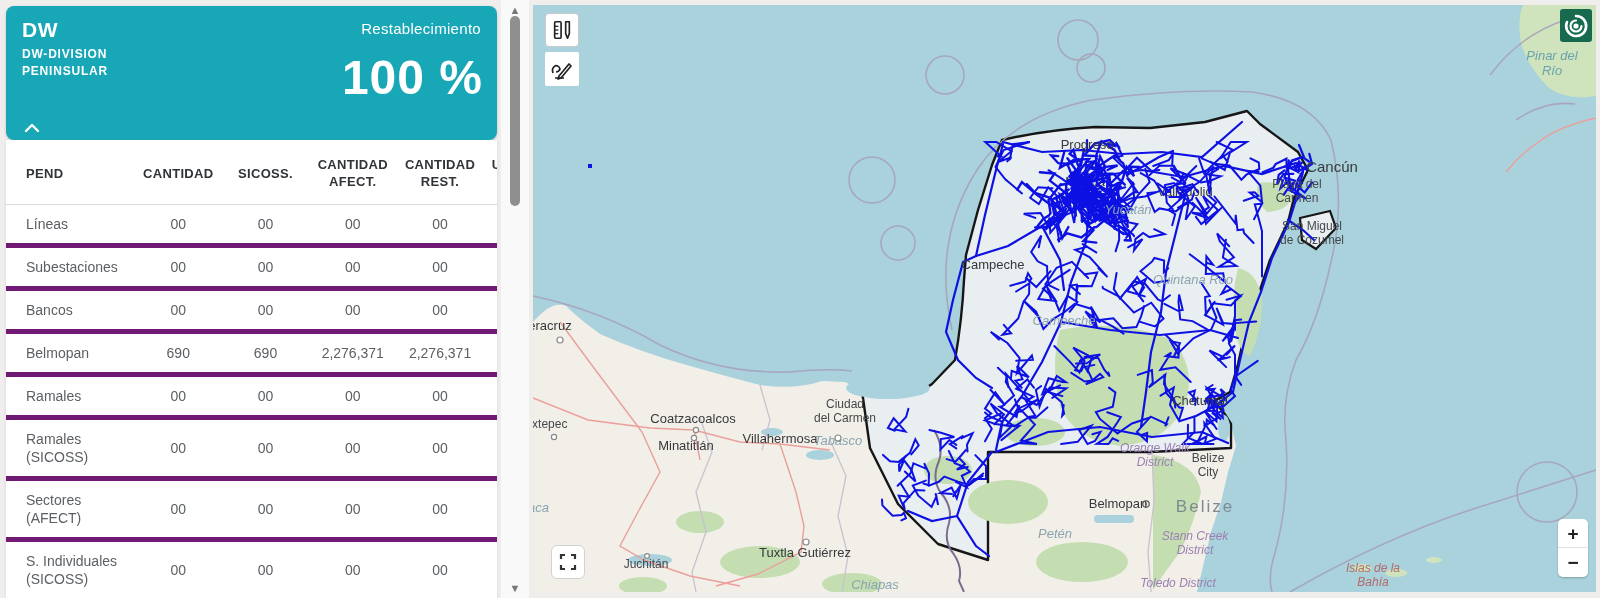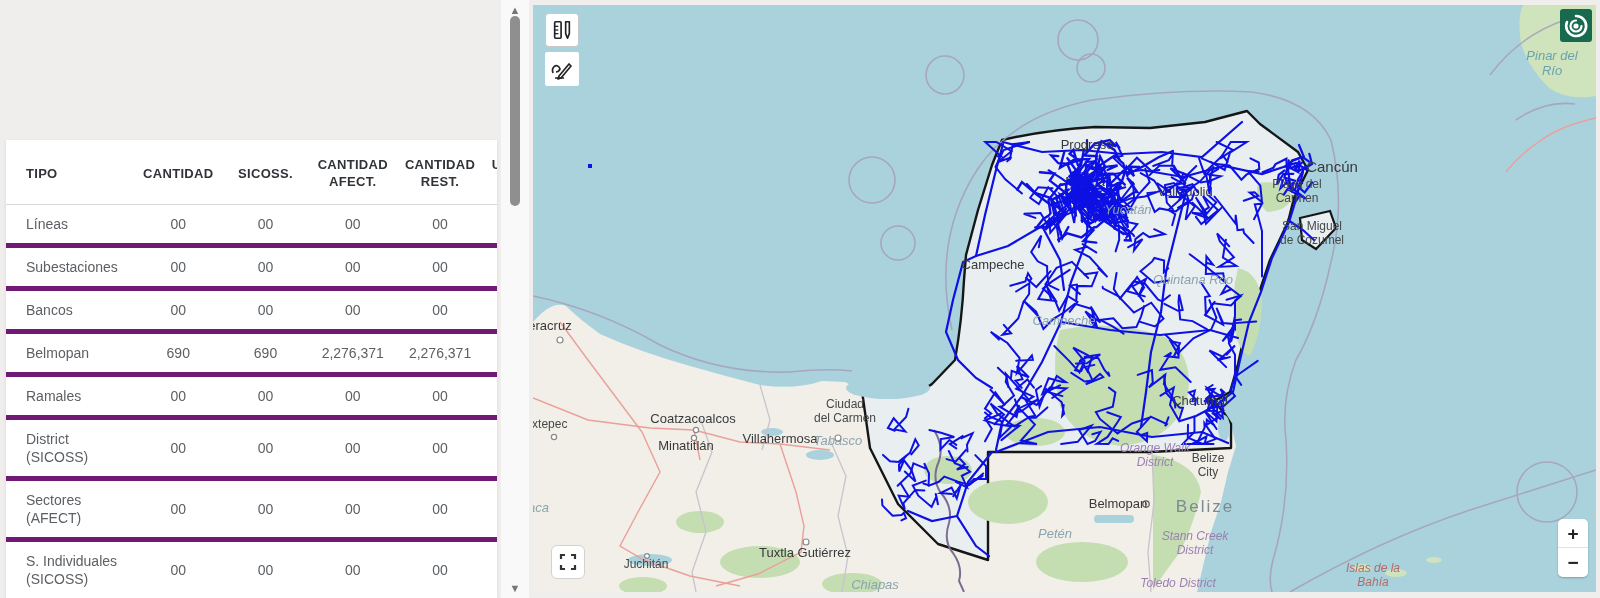--- a/index.html
+++ b/index.html
@@ -65,33 +65,47 @@
   .lbl-district{font-size:12px;font-style:italic;fill:#9b7fb1;}
   .lbl-country{font-size:17px;fill:#7e8a92;letter-spacing:2px;}
   .lbl-island{font-size:12px;font-style:italic;fill:#b56a6a;}
   .lbl-cuba{font-size:13px;font-style:italic;fill:#6ba3ad;}
   .lbl-cancun{font-size:15px;fill:#37393b;}
 </style>
 </head>
 <body>
 
 <div class="left-panel">
+  <div class="summary-card">
+    <div class="sc-code">DW</div>
+    <div class="sc-division">
+      <div>DW-DIVISION</div>
+      <div>PENINSULAR</div>
+    </div>
+    <div class="sc-restore-label">Restablecimiento</div>
+    <div class="sc-restore-value">100 %</div>
+    <div class="sc-chevron">
+      <svg width="16" height="12" viewBox="0 0 16 12">
+          <polyline points="2,9 8,3 14,9" fill="none" stroke="#ffffff" stroke-width="2.4" stroke-linecap="round" stroke-linejoin="round"></polyline>
+        </svg>
+    </div>
+  </div>
   <div class="table-card">
     <table class="status">
       <colgroup>
         <col class="c-tipo">
           <col class="c-num">
           <col class="c-num">
           <col class="c-num">
           <col class="c-num">
           <col class="c-num">
       </colgroup>
       <thead>
           <tr>
-            <th>TIPO</th>
+            <th>PEND</th>
             <th>CANTIDAD</th>
             <th>SICOSS.</th>
             <th>CANTIDAD AFECT.</th>
             <th>CANTIDAD REST.</th>
             <th>USUARIOS PEND.</th>
           </tr>
         </thead>
       <tbody>
           <tr>
             <td>Líneas</td>
@@ -127,21 +141,21 @@
           </tr>
           <tr>
             <td>Ramales</td>
             <td>00</td>
             <td>00</td>
             <td>00</td>
             <td>00</td>
             <td>00</td>
           </tr>
           <tr>
-            <td>District (SICOSS)</td>
+            <td>Ramales (SICOSS)</td>
             <td>00</td>
             <td>00</td>
             <td>00</td>
             <td>00</td>
             <td>00</td>
           </tr>
           <tr>
             <td>Sectores (AFECT)</td>
             <td>00</td>
             <td>00</td>

